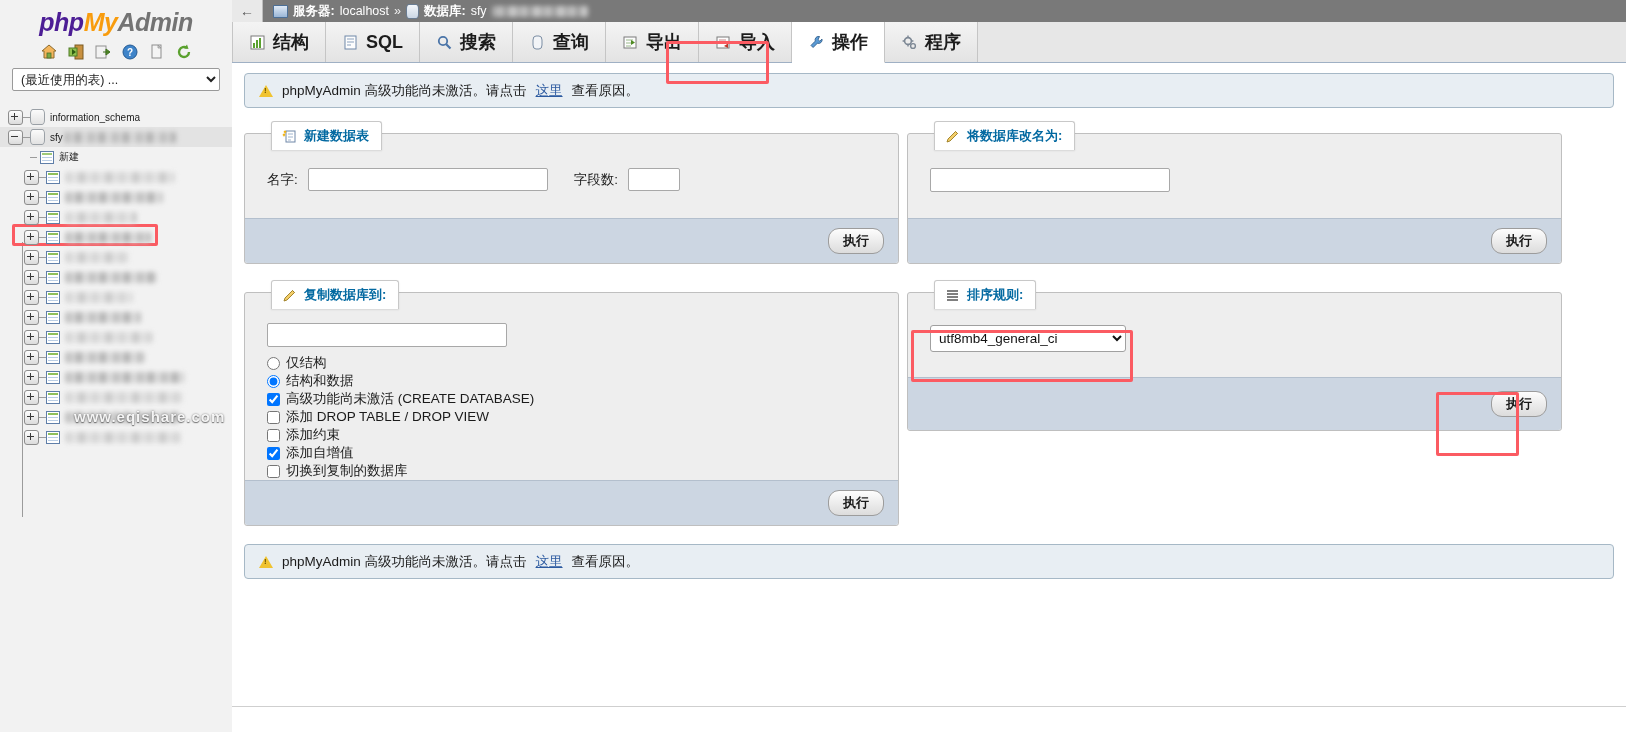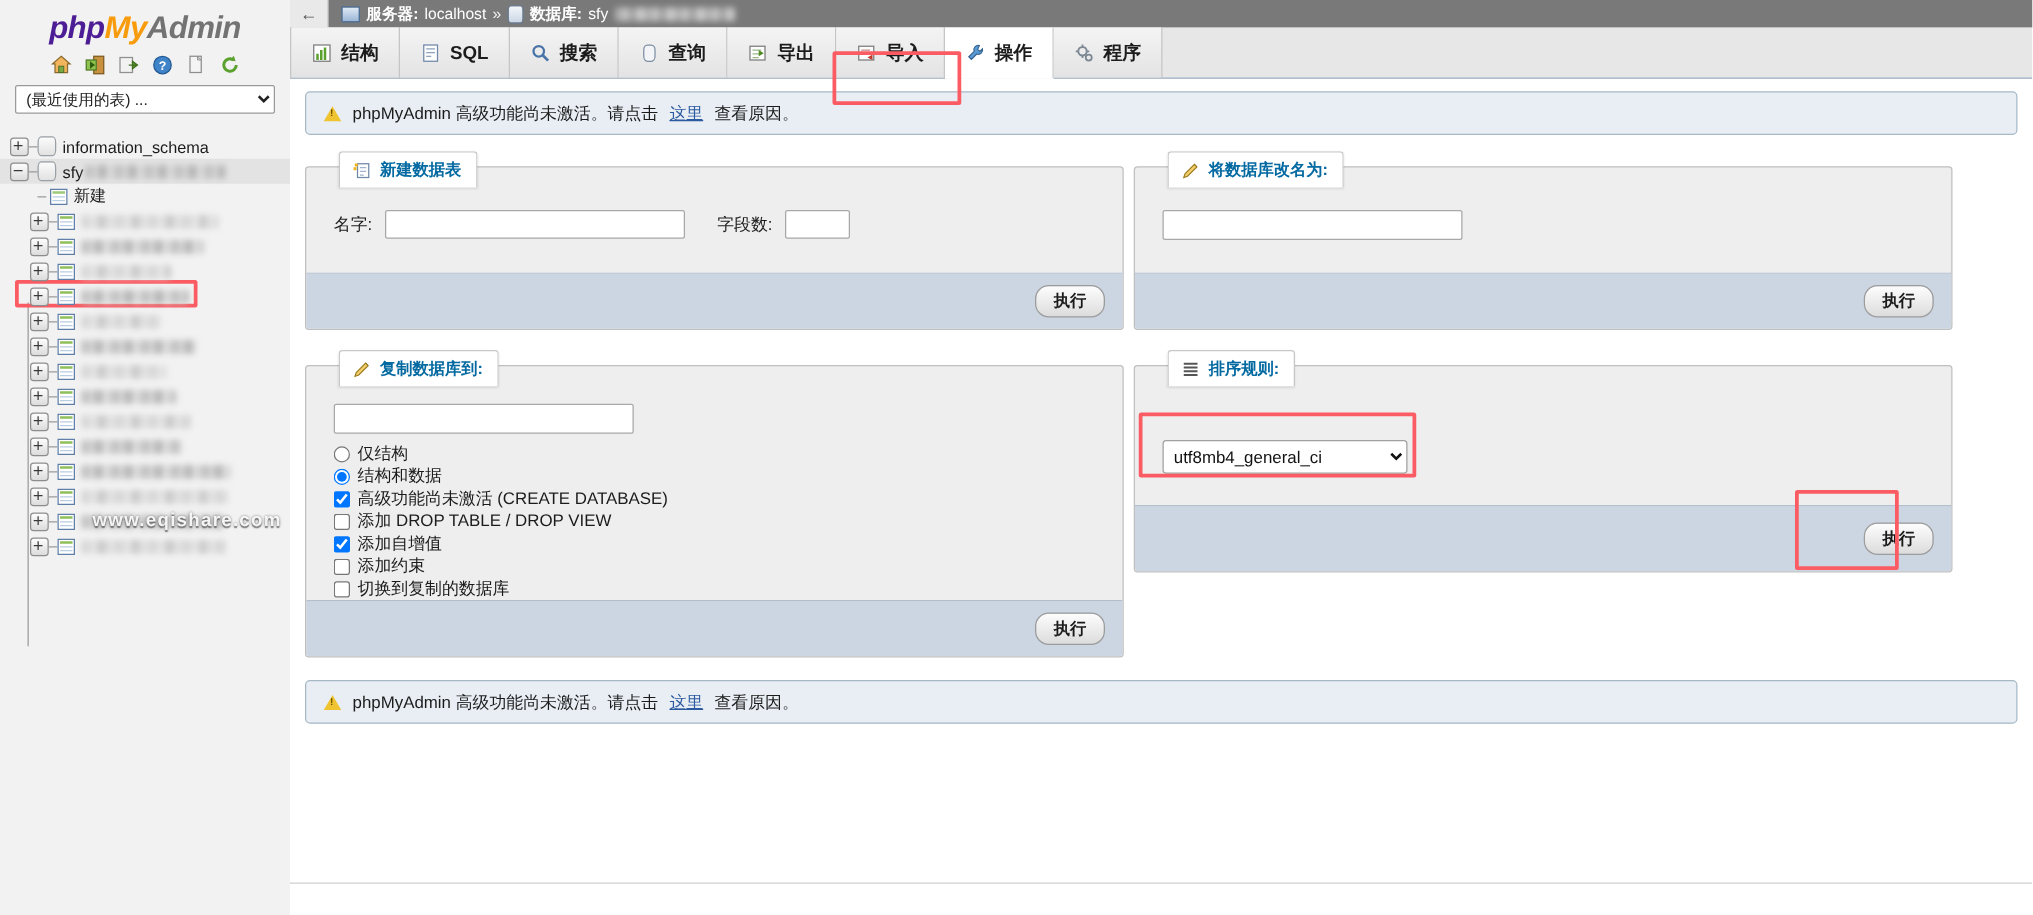--- a/index.html
+++ b/index.html
@@ -57,21 +57,21 @@
     font-family: "Liberation Sans", sans-serif;
     border: 1px solid #9a9a9a;
     border-radius: 2px;
     background: #fff;
     padding: 2px 4px;
     color: #222;
   }
 
   .tree {
     margin-top: 16px;
-    font-size: 13px;
+    font-size: 10px;
     color: #222;
     position: relative;
   }
   .tree-row {
     display: flex;
     align-items: center;
     height: 20px;
     padding-left: 8px;
     white-space: nowrap;
     position: relative;
@@ -229,21 +229,21 @@
     border-bottom: 1px solid #9fb0c4;
     display: flex;
     align-items: stretch;
     position: relative;
   }
   .tab {
     display: flex;
     align-items: center;
     gap: 7px;
     padding: 0 16px;
-    font-size: 15px;
+    font-size: 18px;
     font-weight: bold;
     color: #1c1c1c;
     border-right: 1px solid #c5c5c5;
     background: linear-gradient(#f4f4f4,#e3e3e3);
     cursor: pointer;
     white-space: nowrap;
   }
   .tab:first-child { border-left: 1px solid #c5c5c5; }
   .tab.active {
     background: #fff;
@@ -692,26 +692,26 @@
             </label>
             <label class="opt">
               <input type="checkbox" checked="" style="">
               <span>高级功能尚未激活 (CREATE DATABASE)</span>
             </label>
             <label class="opt">
               <input type="checkbox" style="">
               <span>添加 DROP TABLE / DROP VIEW</span>
             </label>
             <label class="opt">
+              <input type="checkbox" style="">
+              <span>添加约束</span>
+            </label>
+            <label class="opt">
               <input type="checkbox" checked="" style="">
               <span>添加自增值</span>
-            </label>
-            <label class="opt">
-              <input type="checkbox" style="">
-              <span>添加约束</span>
             </label>
             <label class="opt">
               <input type="checkbox" style="">
               <span>切换到复制的数据库</span>
             </label>
           </div>
           <div class="fs-foot">
             <button class="btn">执行</button>
           </div>
         </div>
@@ -735,21 +735,21 @@
           </div>
         </div>
 
         <div class="fieldset" style="margin-top:28px;">
           <div class="legend">
             <svg class="lgico" viewBox="0 0 15 15">
               <path d="M2 3 h11 M2 6 h11 M2 9 h11 M2 12 h11" stroke="#555" stroke-width="1.5"></path>
             </svg>
             <span>排序规则:</span>
           </div>
-          <div class="fs-body" style="padding-top:32px;padding-bottom:20px;margin-top:27px;">
+          <div class="fs-body" style="padding-top:32px;padding-bottom:20px;">
             <select class="selectbox">
               <option>utf8mb4_general_ci</option>
             </select>
           </div>
           <div class="fs-foot" style="padding:13px 14px;">
             <button class="btn">执行</button>
           </div>
         </div>
 
         <div class="redbox" style="left:4px;top:210px;width:222px;height:52px;"></div>

